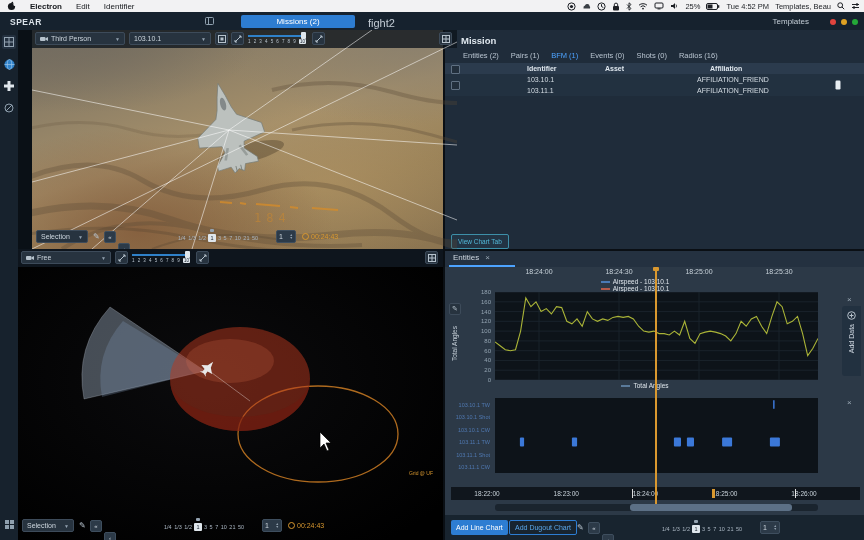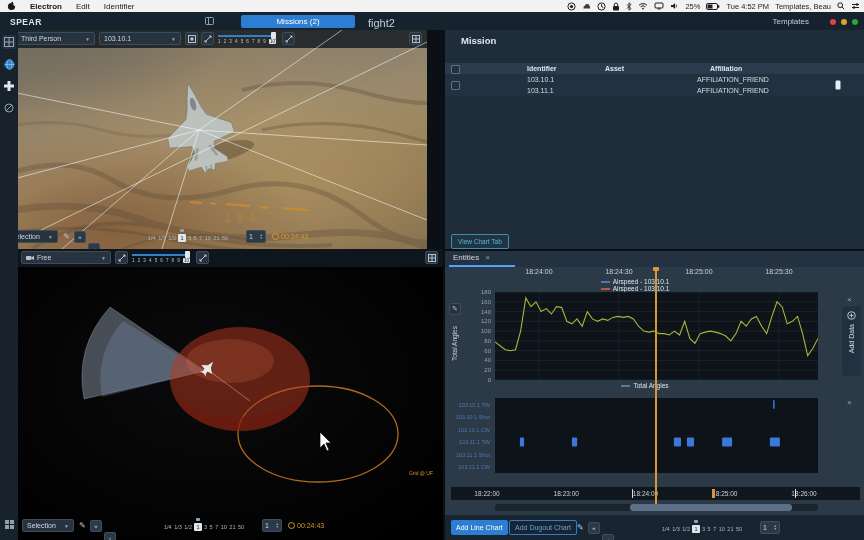--- a/index.html
+++ b/index.html
@@ -11,21 +11,21 @@
   #mstatus{position:absolute;right:4px;top:0;height:12px;display:flex;align-items:center;gap:6px;font-size:7.5px;color:#1c1f24;}
   .sic{display:flex;align-items:center;}
   #appbar{left:0;top:12px;width:864px;height:18px;background:#16222e;z-index:40;}
   #appbar .title{position:absolute;left:10px;top:5px;font-size:8.5px;font-weight:bold;color:#dbe3ea;letter-spacing:.5px;}
   #missions-pill{position:absolute;left:241px;top:2.5px;height:13px;width:114px;background:#2d7dd2;border-radius:2px;color:#fff;font-size:8px;display:flex;align-items:center;justify-content:center;}
   #flight-tab{position:absolute;left:368px;top:5px;font-size:11px;color:#c3cdd6;}
   #templates-btn{position:absolute;right:55px;top:5px;font-size:8px;color:#c3cdd6;}
   .tl{position:absolute;top:7px;width:6px;height:6px;border-radius:50%;}
   #rail{left:0;top:30px;width:18px;height:510px;background:#17222d;z-index:30;}
   .ric{position:absolute;left:2px;width:14px;height:14px;display:flex;align-items:center;justify-content:center;}
-  #vp-top{left:2px;top:30px;width:425px;height:219px;overflow:hidden;
+  #vp-top{left:32px;top:30px;width:425px;height:219px;overflow:hidden;
     background:
      radial-gradient(ellipse 320px 130px at 90% 6%, rgba(138,128,110,.9), rgba(138,128,110,0) 62%),
      radial-gradient(ellipse 300px 120px at 10% 4%, rgba(115,108,96,.9), rgba(115,108,96,0) 62%),
      radial-gradient(ellipse 300px 160px at 25% 92%, rgba(125,82,52,.7), rgba(125,82,52,0) 65%),
      radial-gradient(ellipse 240px 130px at 70% 70%, rgba(178,148,100,.55), rgba(178,148,100,0) 62%),
      linear-gradient(163deg,#6f695e 0%,#8d7f66 24%,#a6906a 48%,#9a8258 72%,#8a7350 100%);}
   #vp-bot{left:18px;top:249px;width:425px;height:291px;background:radial-gradient(ellipse 300px 200px at 45% 45%, #0b0b0d, #000);overflow:hidden;}
   .vhead-bg{left:0;top:0;width:100%;height:18px;background:rgba(13,20,28,.78);z-index:2;}
   .hudsvg{left:0;top:0;z-index:3;pointer-events:none;}
   .vctl{z-index:4;}
@@ -363,20 +363,28 @@
       <div class="otime abs" style="left:270px;top:3px;">
           <span class="oclk"></span>
           <span>00:24:43</span>
         </div>
 
     </div>
   </div>
 
   <div id="mission" class="abs">
     <div class="ptitle">Mission</div>
+    <div id="mtabs">
+        <span class="mtab">Entities (2)</span>
+        <span class="mtab">Pairs (1)</span>
+        <span class="mtab active">BFM (1)</span>
+        <span class="mtab">Events (0)</span>
+        <span class="mtab">Shots (0)</span>
+        <span class="mtab">Radios (16)</span>
+      </div>
     <div id="mthead">
       <span class="cb" style="left:6px;top:2px;"></span>
       <span class="abs" style="left:82px;top:2px;">Identifier</span>
       <span class="abs" style="left:160px;top:2px;">Asset</span>
       <span class="abs" style="left:265px;top:2px;">Affiliation</span>
     </div>
     <div id="mrowsgrp">
       <span class="cb" style="left:6px;top:7px;"></span>
       <div id="mrows">
           <div class="mrow">

